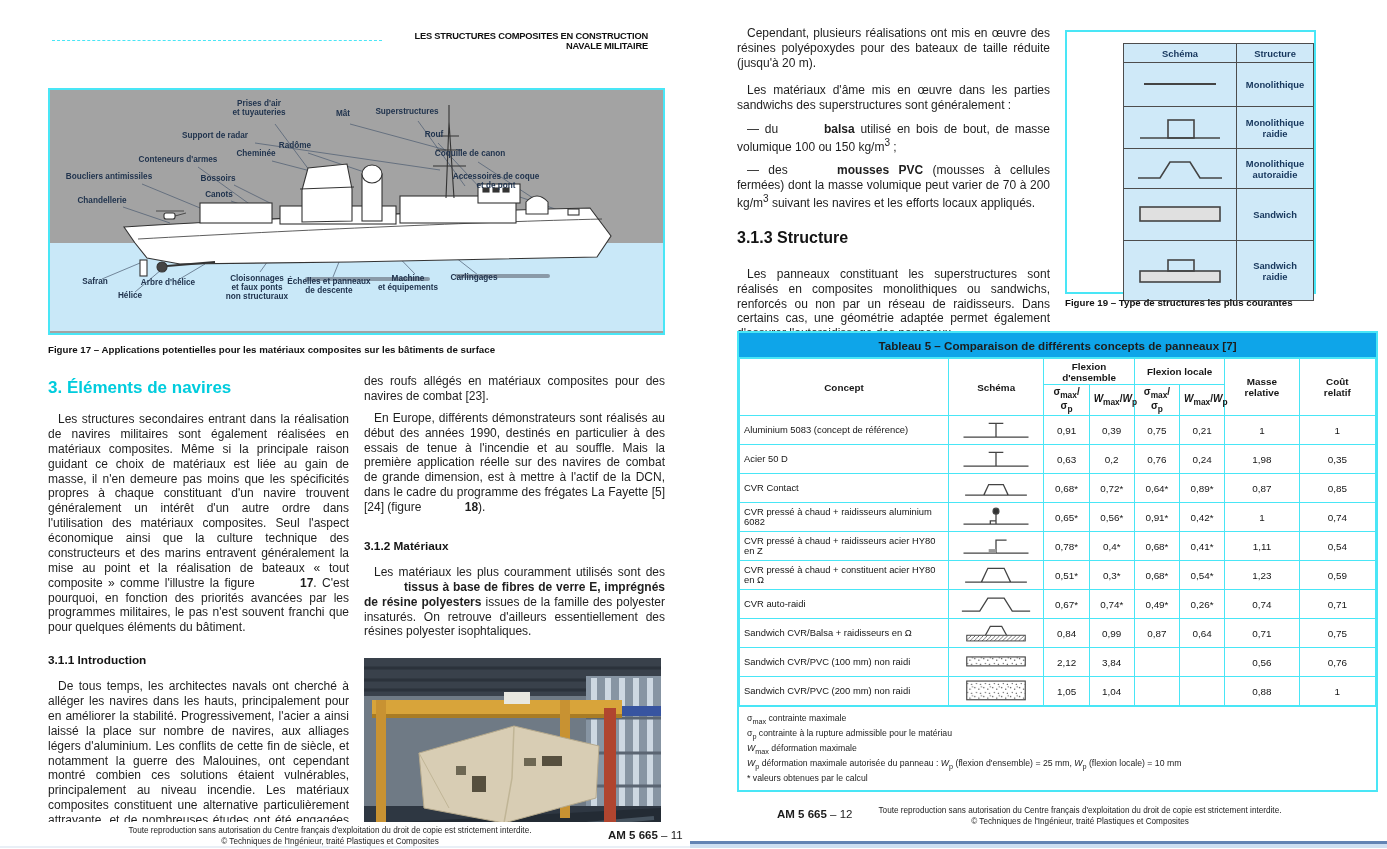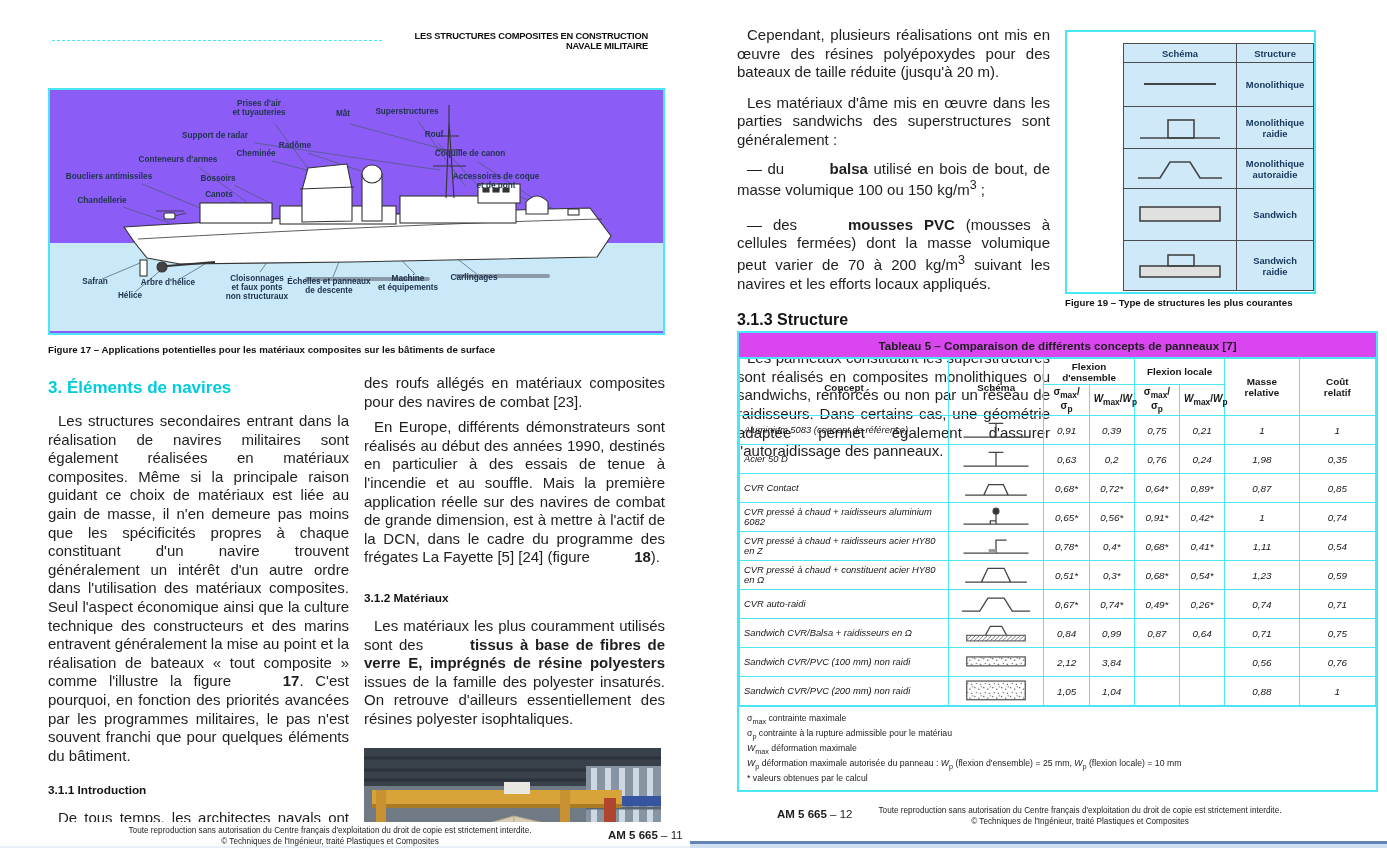--- a/index.html
+++ b/index.html
@@ -1,28 +1,28 @@
 <!DOCTYPE html>
 <html><head>
 <meta charset="utf-8">
 <style>
   html,body{margin:0;padding:0;background:#fff;}
   body{width:1387px;height:849px;position:relative;overflow:hidden;
        font-family:"Liberation Sans","DejaVu Sans",sans-serif;color:#1c1c1c;}
   .abs{position:absolute;}
   
-  .p{font-size:15px;line-height:1.24;text-align:justify;margin:0 0 7px 0;text-indent:10px;color:#1e1e1e;}
+  .p{font-size:12px;line-height:1.24;text-align:justify;margin:0 0 7px 0;text-indent:10px;color:#1e1e1e;}
   .p.ni{text-indent:0;}
   b{font-weight:bold;padding-left:40px;}
   
   .hdr-rule{border-top:1.6px dashed #49e6f6;width:330px;top:40px;left:52px;}
   .hdr-title{top:31px;left:380px;width:268px;text-align:right;font-size:9.3px;font-weight:bold;
              letter-spacing:-0.2px;color:#101010;}
   
-  .fig17{left:48px;top:88px;width:613px;height:243px;border:2px solid #49e6f6;background:#8b5cf6;}
+  .fig17{left:48px;top:88px;width:613px;height:243px;border:2px solid #49e6f6;background:#a3a3a3;}
   .fig17 svg{display:block;}
   .caption{font-size:9.7px;font-weight:bold;color:#111;}
   .fig17cap{left:48px;top:344px;width:617px;}
   .shiplbl{font-size:8.2px;font-weight:600;fill:#21344e;}
   
   .cols{left:48px;top:374px;width:617px;height:448px;display:flex;gap:15px;overflow:hidden;}
   .col{width:301px;}
   .h-cyan{font-size:17px;font-weight:bold;color:#00ccdd;margin:4px 0 14px 0;}
   .h-sub{font-size:14px;font-weight:bold;color:#141414;margin:22px 0 14px 0;}
   .h-sub2{font-size:11.8px;font-weight:bold;color:#141414;margin:18px 0 12px 0;}
@@ -37,27 +37,27 @@
   .fig19 td,.fig19 th{border:1.6px solid #4d4d4d;background:#cfe9f8;font-size:9.4px;color:#16365c;
                       text-align:center;padding:1px 4px;font-weight:600;}
   .fig19 th{height:16px;font-weight:600;}
   .fig19 .sch{width:110px;}
   .fig19 .str{width:82px;}
   .fig19cap{left:1065px;top:297px;width:300px;}
   
   .t5{left:737px;top:331px;width:637px;border:2px solid #49e6f6;}
   .t5 table{border-collapse:collapse;width:100%;table-layout:fixed;}
   .t5 td,.t5 th{border:1.4px solid #49e6f6;font-size:9.9px;color:#161616;padding:1px 4px;vertical-align:middle;}
-  .t5 .title{background:#d946ef;font-size:11.6px;font-weight:bold;text-align:center;height:24px;border-bottom:1.4px solid #49e6f6;}
+  .t5 .title{background:#0ea5e9;font-size:11.6px;font-weight:bold;text-align:center;height:24px;border-bottom:1.4px solid #49e6f6;}
   .t5 th{font-weight:bold;text-align:center;}
   .t5 .sym{font-weight:bold;font-size:10px;}
   .t5 td.concept{font-size:9.4px;line-height:1.08;text-align:left;}
   .t5 td.val{text-align:center;}
   .t5 td.schc{text-align:center;padding:0;}
-  .t5 tr.data{height:27px;font-style:italic;}
+  .t5 tr.data{height:27px;}
   .t5 .fnotes{border-top:1.4px solid #49e6f6;padding:5px 10px 6px 8px;}
   .t5 .fnotes div{font-size:8.7px;line-height:1.42;color:#222;}
   
   .foot{font-size:8.2px;color:#222;text-align:center;line-height:1.3;}
   .footL{left:95px;top:826px;width:470px;}
   .amL{left:568px;top:829px;font-size:11.5px;}
   .amR{left:737px;top:808px;font-size:11.5px;}
   .footR{left:845px;top:806px;width:470px;}
   .winline{left:690px;top:841px;width:697px;height:3px;background:#6384b4;}
   .winline2{left:690px;top:844px;width:697px;height:4px;background:#cfe0f2;}
@@ -190,21 +190,21 @@
 <div class="abs foot footL">
   <div>Toute reproduction sans autorisation du Centre français d'exploitation du droit de copie est strictement interdite.</div>
   <div>© Techniques de l'Ingénieur, traité Plastiques et Composites</div>
 </div>
 <div class="abs amL"><b>AM 5 665</b> – 11</div>
 
 <div class="abs rcol">
   <p class="p">Cependant, plusieurs réalisations ont mis en œuvre des résines polyépoxydes pour des bateaux de taille réduite (jusqu'à 20 m).</p>
   <p class="p" style="margin-top:12px">Les matériaux d'âme mis en œuvre dans les parties sandwichs des superstructures sont généralement :</p>
   <p class="p" style="margin-top:10px">—  du <b>balsa</b> utilisé en bois de bout, de masse volumique 100 ou 150 kg/m<sup>3</sup> ;</p>
-  <p class="p" style="margin-top:16px">—  des <b>mousses PVC</b> (mousses à cellules fermées) dont la masse volumique peut varier de 70 à 200 kg/m<sup>3</sup> suivant les navires et les efforts locaux appliqués.</p>
+  <p class="p" style="margin-top:8px">—  des <b>mousses PVC</b> (mousses à cellules fermées) dont la masse volumique peut varier de 70 à 200 kg/m<sup>3</sup> suivant les navires et les efforts locaux appliqués.</p>
   <div class="h-sub2" style="margin-top:18px;font-size:16px">3.1.3 Structure</div>
   <p class="p" style="margin-top:20px">Les panneaux constituant les superstructures sont réalisés en composites monolithiques ou sandwichs, renforcés ou non par un réseau de raidisseurs. Dans certains cas, une géométrie adaptée permet également d'assurer l'autoraidissage des panneaux.</p>
 </div>
 
 <div class="abs fig19">
   <table>
     <thead>
         <tr>
       <th class="sch">Schéma</th>
       <th class="str">Structure</th>
@@ -239,21 +239,21 @@
 autoraidie</td>
         </tr>
         <tr style="height: 52px; padding-left: 16px;">
           <td class="sch" style="background: rgb(207, 233, 248);"><svg width="100" height="32" viewBox="0 0 100 32">
               <g fill="none" stroke="#444" stroke-width="1.6">
                 <rect x="10" y="9" width="80" height="14" fill="#e0e0e0"></rect>
               </g>
             </svg></td>
           <td class="str" style="white-space: pre-line;">Sandwich</td>
         </tr>
-        <tr style="height: 50px;">
+        <tr style="height: 60px;">
           <td class="sch" style="background: rgb(207, 233, 248);"><svg width="100" height="32" viewBox="0 0 100 32">
               <g fill="none" stroke="#444" stroke-width="1.6">
                 <rect x="10" y="17" width="80" height="11" fill="#e0e0e0"></rect>
                 <rect x="38" y="6" width="26" height="11"></rect>
               </g>
             </svg></td>
           <td class="str" style="white-space: pre-line;">Sandwich raidie</td>
         </tr>
       </tbody>
   </table>

